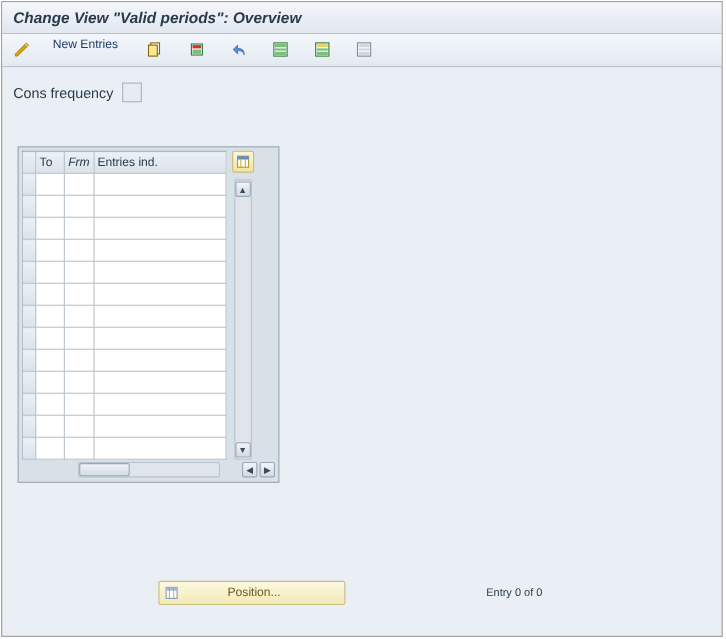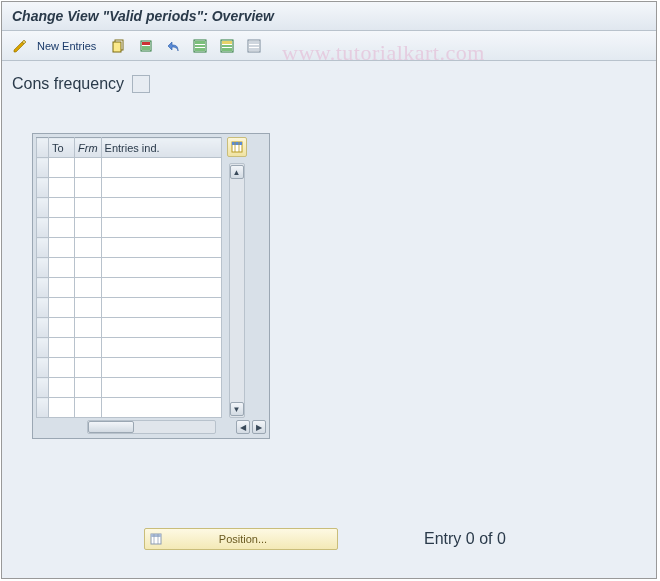--- a/index.html
+++ b/index.html
@@ -28,22 +28,22 @@
       font-weight: bold;
       font-style: italic;
       font-size: 14px;
       color: #2a3a4a;
     }
     .toolbar {
       background: linear-gradient(#f4f7fb, #e3eaf1);
       border-bottom: 1px solid #b8c2cc;
       padding: 4px 8px;
       display: flex;
-      align-items: center;
-      gap: 7px;
+      align-items: flex-start;
+      gap: 18px;
       height: 30px;
     }
     .tb-icon {
       width: 20px;
       height: 20px;
       display: inline-flex;
       align-items: center;
       justify-content: center;
       border-radius: 2px;
       cursor: pointer;
@@ -68,35 +68,35 @@
       padding: 10px;
     }
     .field-row {
       display: flex;
       align-items: center;
       gap: 8px;
       margin: 4px 0 40px 0;
     }
     .field-label {
       color: #2a3a4a;
-      font-size: 16px;
+      font-size: 13px;
     }
     .field-input {
       width: 18px;
       height: 18px;
       background: #e7ecf2;
       border: 1px solid #a8b4c0;
     }
     .table-wrap {
       position: relative;
       width: 238px;
       border: 1px solid #9ba7b3;
       background: #d8e0e8;
       padding: 3px 3px 20px 3px;
-      margin-left: 20px;
+      margin-left: 4px;
     }
     .table-inner {
       display: flex;
     }
     .grid {
       border-collapse: collapse;
       background: #fff;
     }
     .grid th, .grid td {
       border: 1px solid #b8c2cc;
@@ -194,44 +194,44 @@
     .footer-row {
       position: absolute;
       bottom: 28px;
       left: 0;
       width: 100%;
       display: flex;
       align-items: center;
     }
     .position-btn {
       margin-left: 142px;
-      width: 194px;
+      width: 170px;
       height: 22px;
       background: linear-gradient(#fdf9e3, #f3e9b6);
       border: 1px solid #c9bd7a;
       border-radius: 2px;
       display: flex;
       align-items: center;
       cursor: pointer;
       color: #6a5a20;
       font-size: 11px;
     }
     .position-btn .picon {
       width: 22px;
       display:flex;align-items:center;justify-content:center;
     }
     .position-btn .ptext {
       flex:1;
       text-align:center;
       padding-right: 18px;
     }
     .entry-status {
-      margin-left: 74px;
+      margin-left: 116px;
       color: #2a3a4a;
-      font-size: 16px;
+      font-size: 10px;
       padding-left: 12px;
     }
   </style>
 </head>
 <body>
 
 <div class="app">
 
   <div class="title-bar">
     <span>Change View "Valid periods": Overview</span>
@@ -282,21 +282,20 @@
     <span class="tb-icon">
       <svg width="14" height="14" viewBox="0 0 14 14">
           <rect x="1" y="1" width="12" height="12" fill="#fff" stroke="#7a8a9a" stroke-width="1"></rect>
           <rect x="2" y="2" width="10" height="3" fill="#cfd6de"></rect>
           <rect x="2" y="6" width="10" height="2" fill="#cfd6de"></rect>
           <rect x="2" y="9" width="10" height="3" fill="#cfd6de"></rect>
         </svg>
     </span>
   </div>
 
-  <div class="watermark">www.tutorialkart.com</div>
 
   <div class="content">
     <div class="field-row">
       <span class="field-label">Cons frequency</span>
       <span class="field-input"></span>
     </div>
 
     <div class="table-wrap">
       <div class="table-inner">
         <table class="grid">

